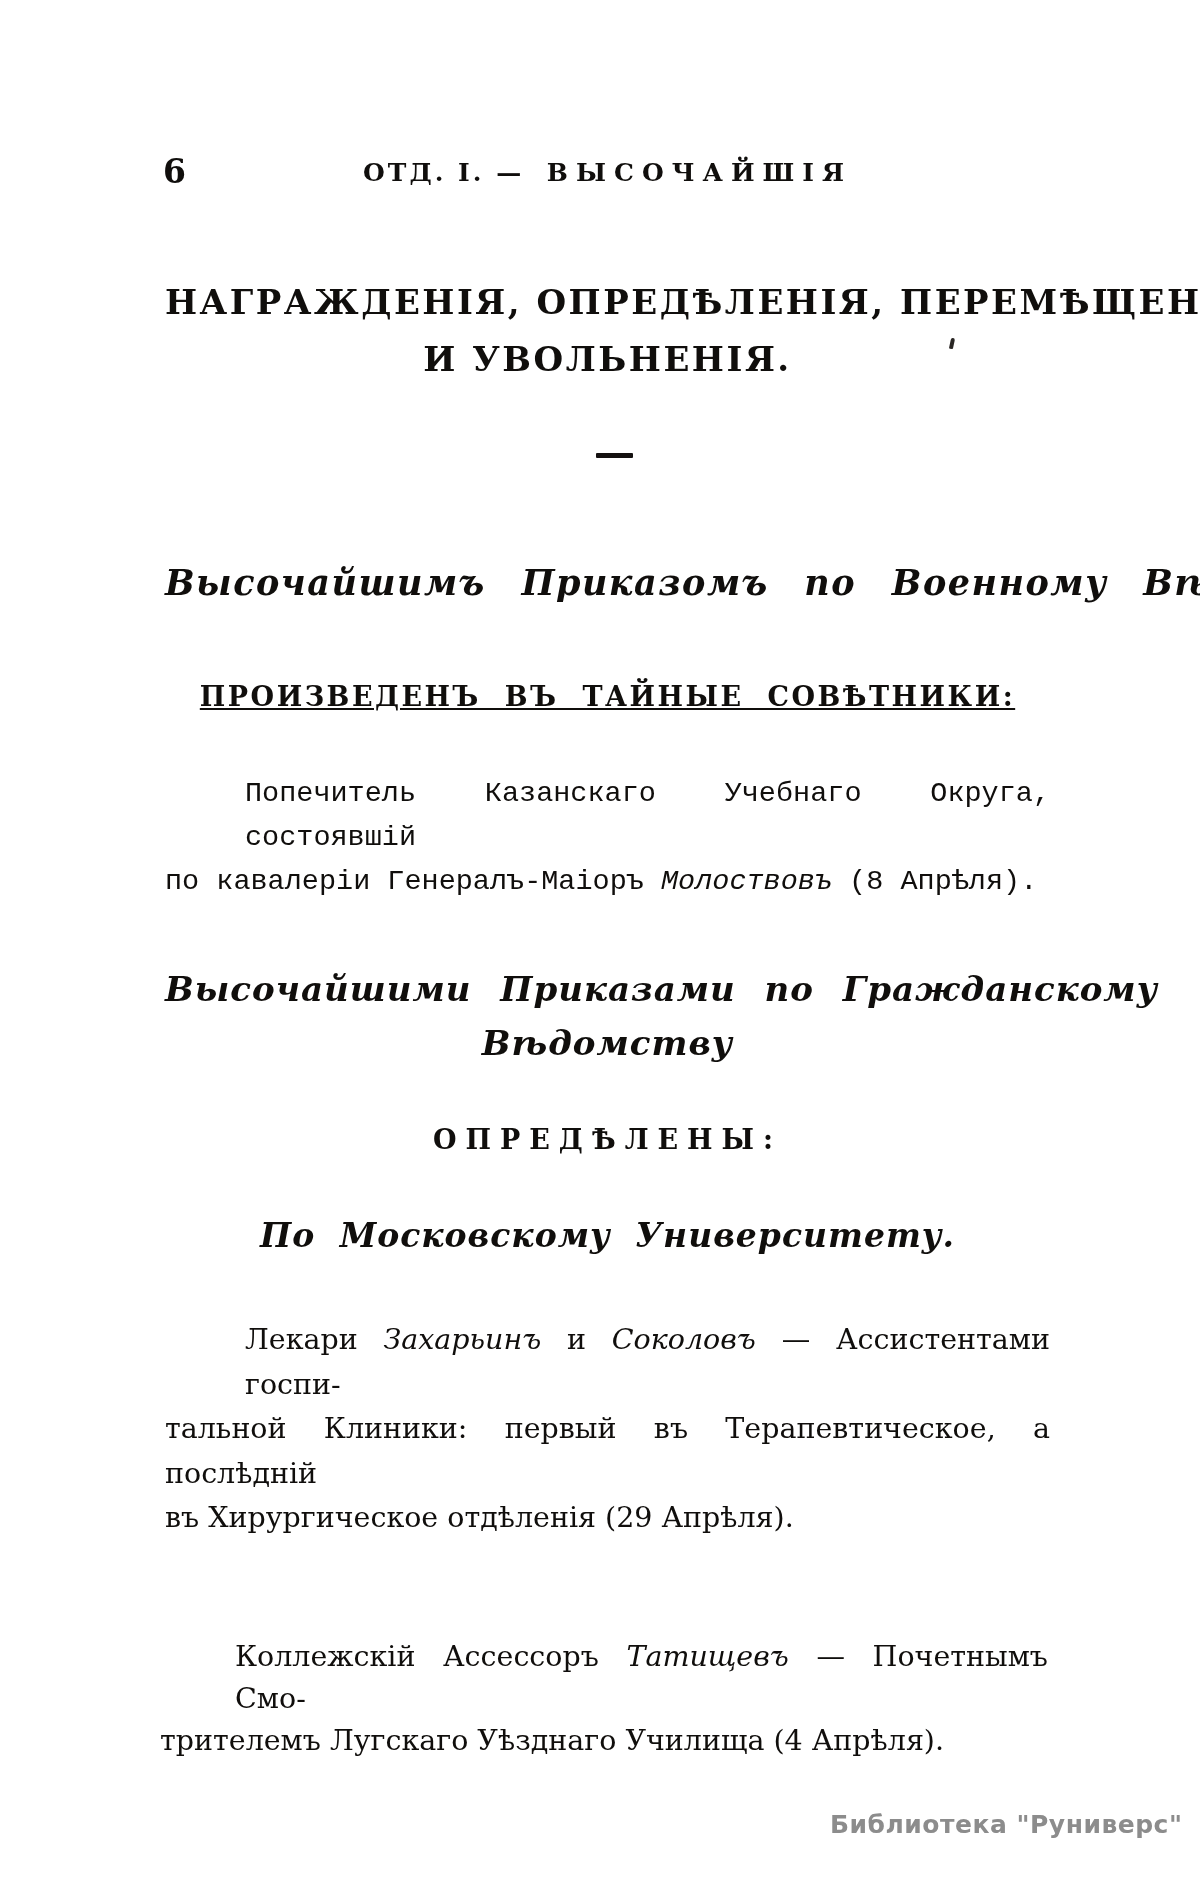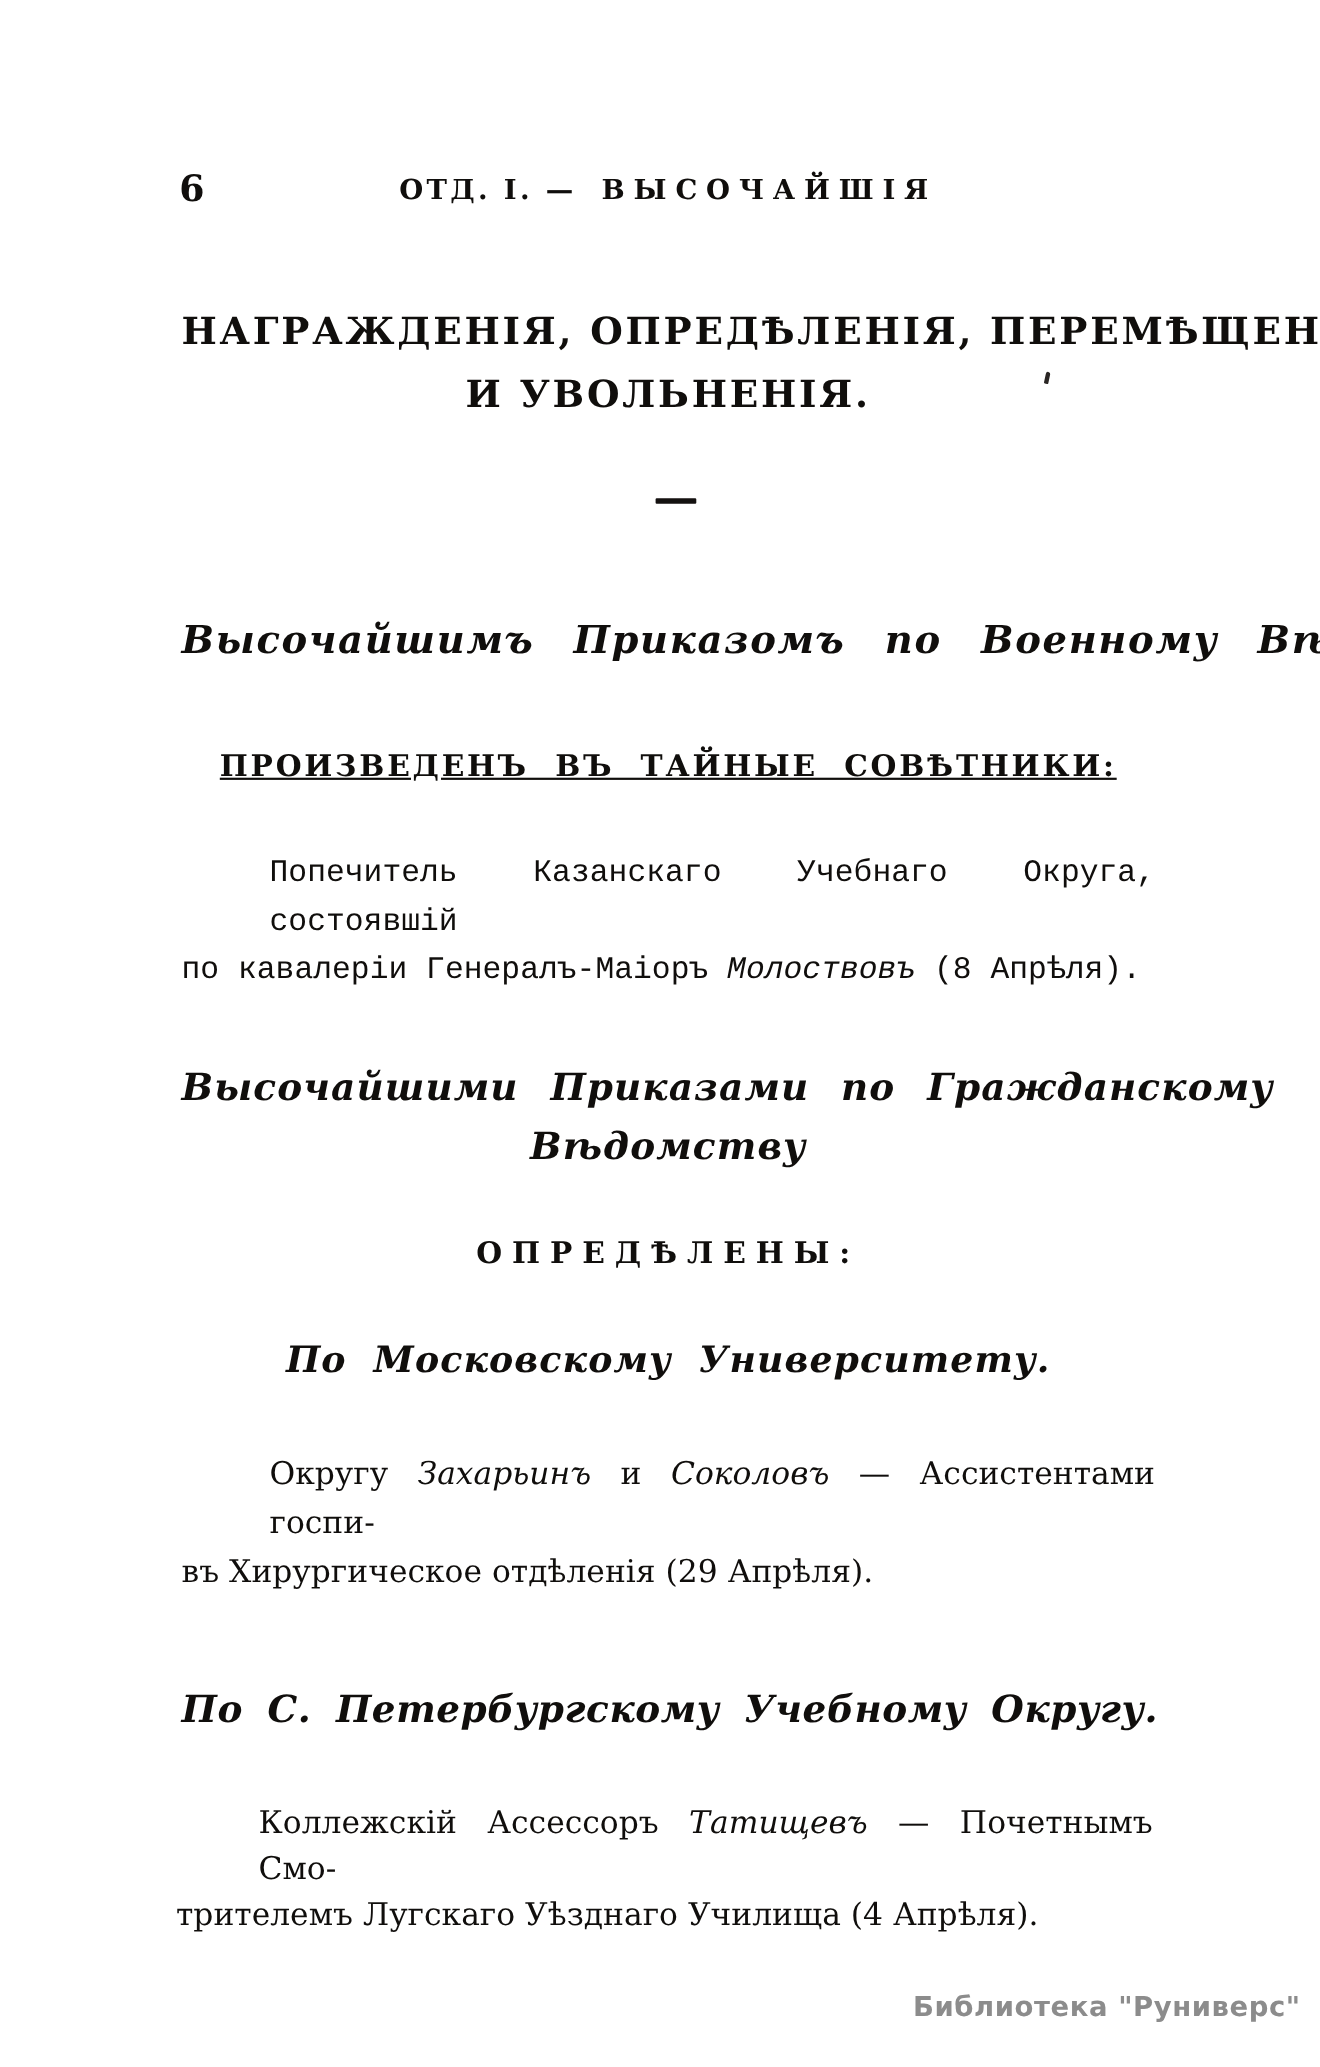--- a/index.html
+++ b/index.html
@@ -144,25 +144,25 @@
   </div>
 
   <div class="abs col centered heading-italic civ-heading">
     <div>Высочайшими Приказами по Гражданскому</div>
     <div>Вѣдомству</div>
   </div>
   <div class="abs col centered caps-heading civ-subheading">ОПРЕДѢЛЕНЫ:</div>
 
   <div class="abs col centered heading-italic moscow-heading">По Московскому Университету.</div>
   <div class="abs col para para-2">
-    <div class="line firstline"><span>Округу </span><span class="name-italic">Захарьинъ</span><span> и </span><span class="name-italic">Соколовъ</span><span> — Ассистентами госпи-</span></div>
+    <div class="line firstline"><span>Лекари </span><span class="name-italic">Захарьинъ</span><span> и </span><span class="name-italic">Соколовъ</span><span> — Ассистентами госпи-</span></div>
+    <div class="line">тальной Клиники: первый въ Терапевтическое, а послѣдній</div>
     <div class="line lastline">въ Хирургическое отдѣленія (29 Апрѣля).</div>
   </div>
 
-  <div class="abs col centered heading-italic spb-heading">По С. Петербургскому Учебному Округу.</div>
   <div class="abs para para-3">
     <div class="line firstline"><span>Коллежскій Ассессоръ </span><span class="name-italic">Татищевъ</span><span> — Почетнымъ Смо-</span></div>
     <div class="line lastline">трителемъ Лугскаго Уѣзднаго Училища (4 Апрѣля).</div>
   </div>
 
   <div class="abs watermark">Библиотека "Руниверс"</div>
 
 </div>
 
 </body></html>

